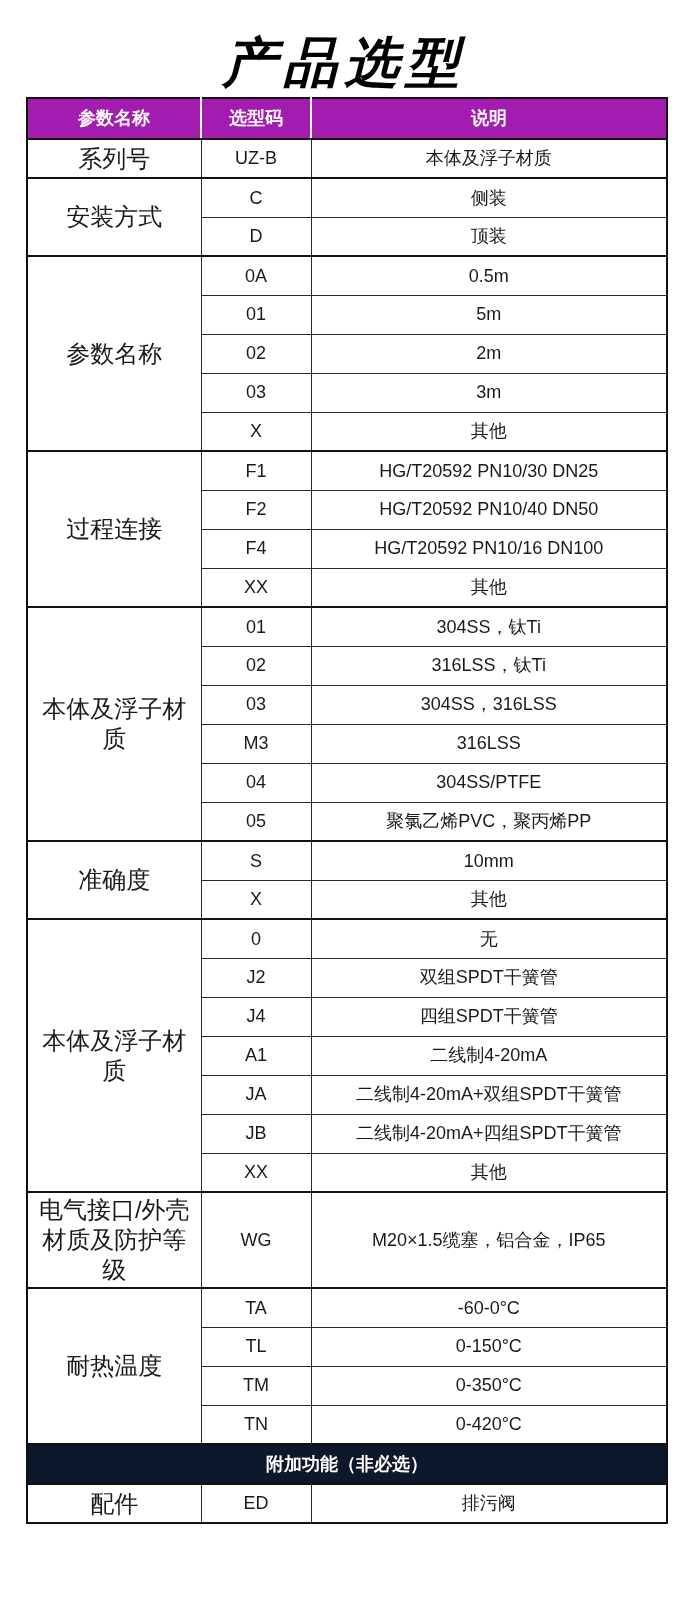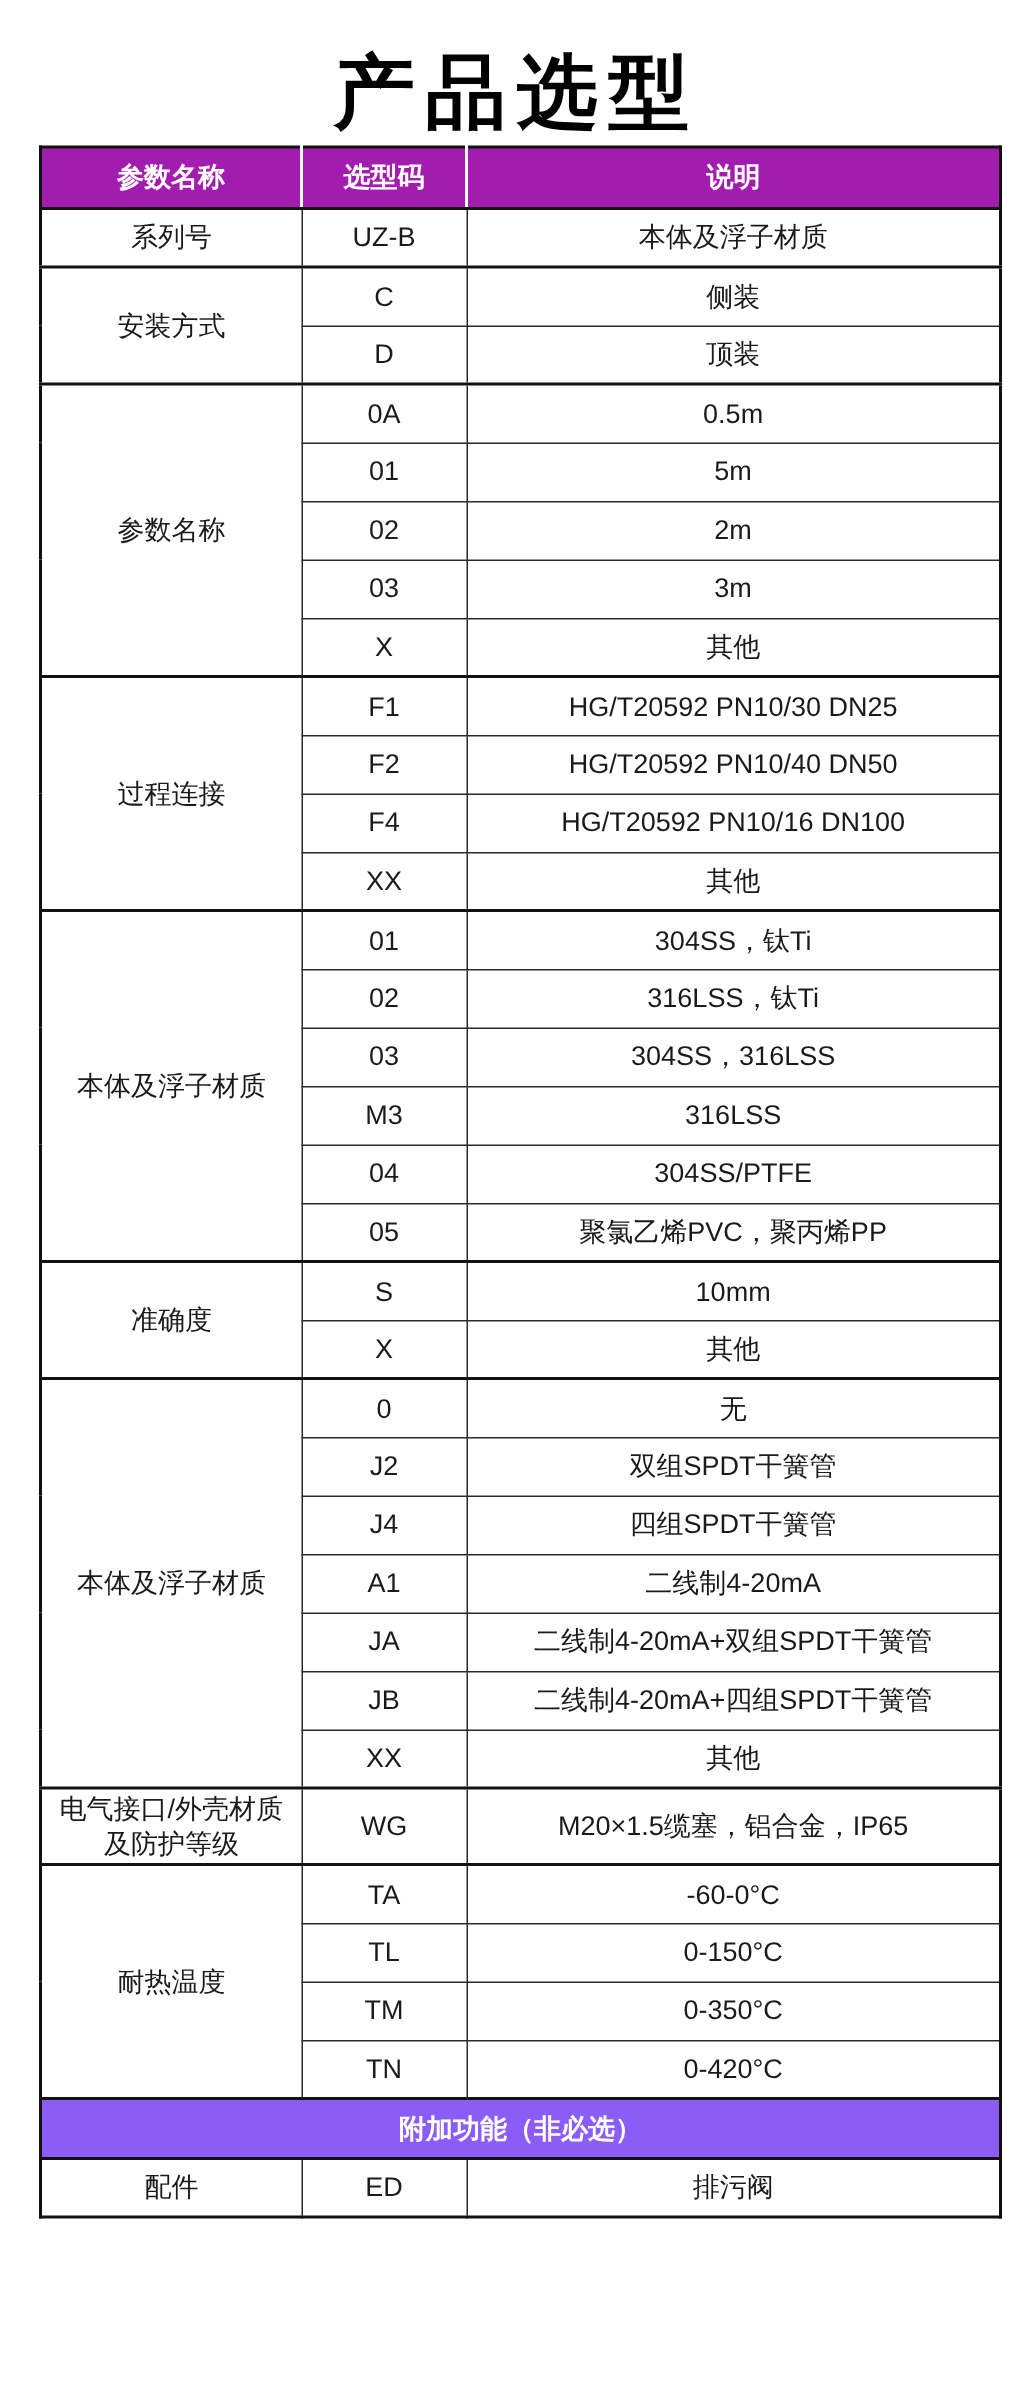--- a/index.html
+++ b/index.html
@@ -16,20 +16,21 @@
   }
   .page-title {
     padding-top: 30px;
     height: 97px;
     text-align: center;
     font-size: 54px;
     font-weight: 900;
     letter-spacing: 7px;
     color: #000000;
     line-height: 1.2;
+    font-style: italic;
   }
   table.selection-table {
     margin: 0 0 0 26px;
     width: 640px;
     border-collapse: collapse;
     table-layout: fixed;
     border: 2px solid #111111;
   }
   col.c-param { width: 174px; }
   col.c-code  { width: 110px; }
@@ -48,25 +49,25 @@
     color: #ffffff;
     font-weight: bold;
     height: 41px;
     border: none;
     border-left: 2px solid #ffffff;
     border-bottom: 2px solid #111111;
   }
   thead th:first-child { border-left: none; }
   tr.group-start td { border-top: 2px solid #111111; }
   td.param-cell {
-    font-size: 18px;
+    font-size: 24px;
     color: #1a1a1a;
   }
   tr.banner-row td {
-    background: #8b5cf6;
+    background: #0f172a;
     color: #ffffff;
     font-weight: bold;
     border-top: 2px solid #111111;
     border-bottom: 2px solid #111111;
     height: 40px;
   }
 </style>
 </head>
 <body>
 

